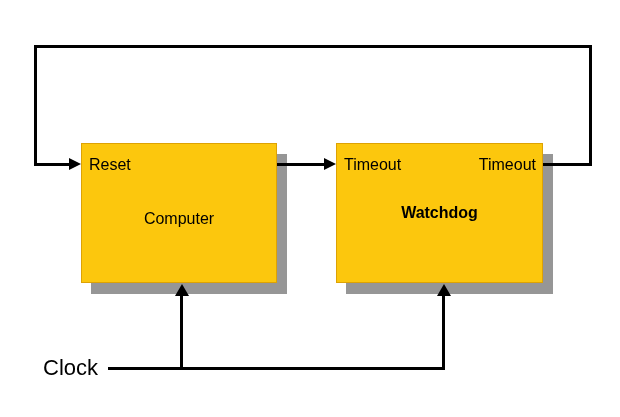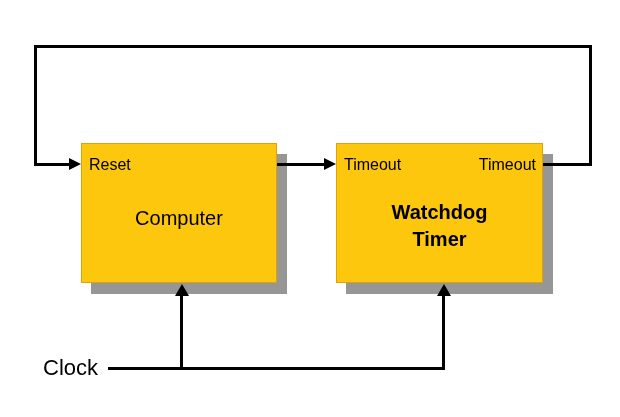--- a/index.html
+++ b/index.html
@@ -34,21 +34,21 @@
     font-size:16px;
     line-height:18px;
     white-space:nowrap;
   }
   .port-left{left:7px;top:12px;}
   .port-right{right:6px;top:12px;}
   .node-title{
     position:absolute;
     left:0;right:0;
     text-align:center;
-    font-size:20px;
+    font-size:16px;
     line-height:27px;
   }
   .title-computer{top:61px;}
   .title-watchdog{top:55px;font-weight:bold;}
   .wire{
     position:absolute;
     background:var(--line);
     z-index:3;
   }
   .arrow{
@@ -99,19 +99,18 @@
   <div class="node node-computer">
     <span class="port port-left">Reset</span>
     <div class="node-title title-computer">Computer</div>
   </div>
 
   <div class="node node-watchdog">
     <span class="port port-left">Timeout</span>
     <span class="port port-right">Timeout</span>
     <div class="node-title title-watchdog">
       <div>Watchdog</div>
-      <div>Timer</div>
     </div>
   </div>
 
   <span class="signal-label clock-label">Clock</span>
 
 </div>
 
 </body></html>

